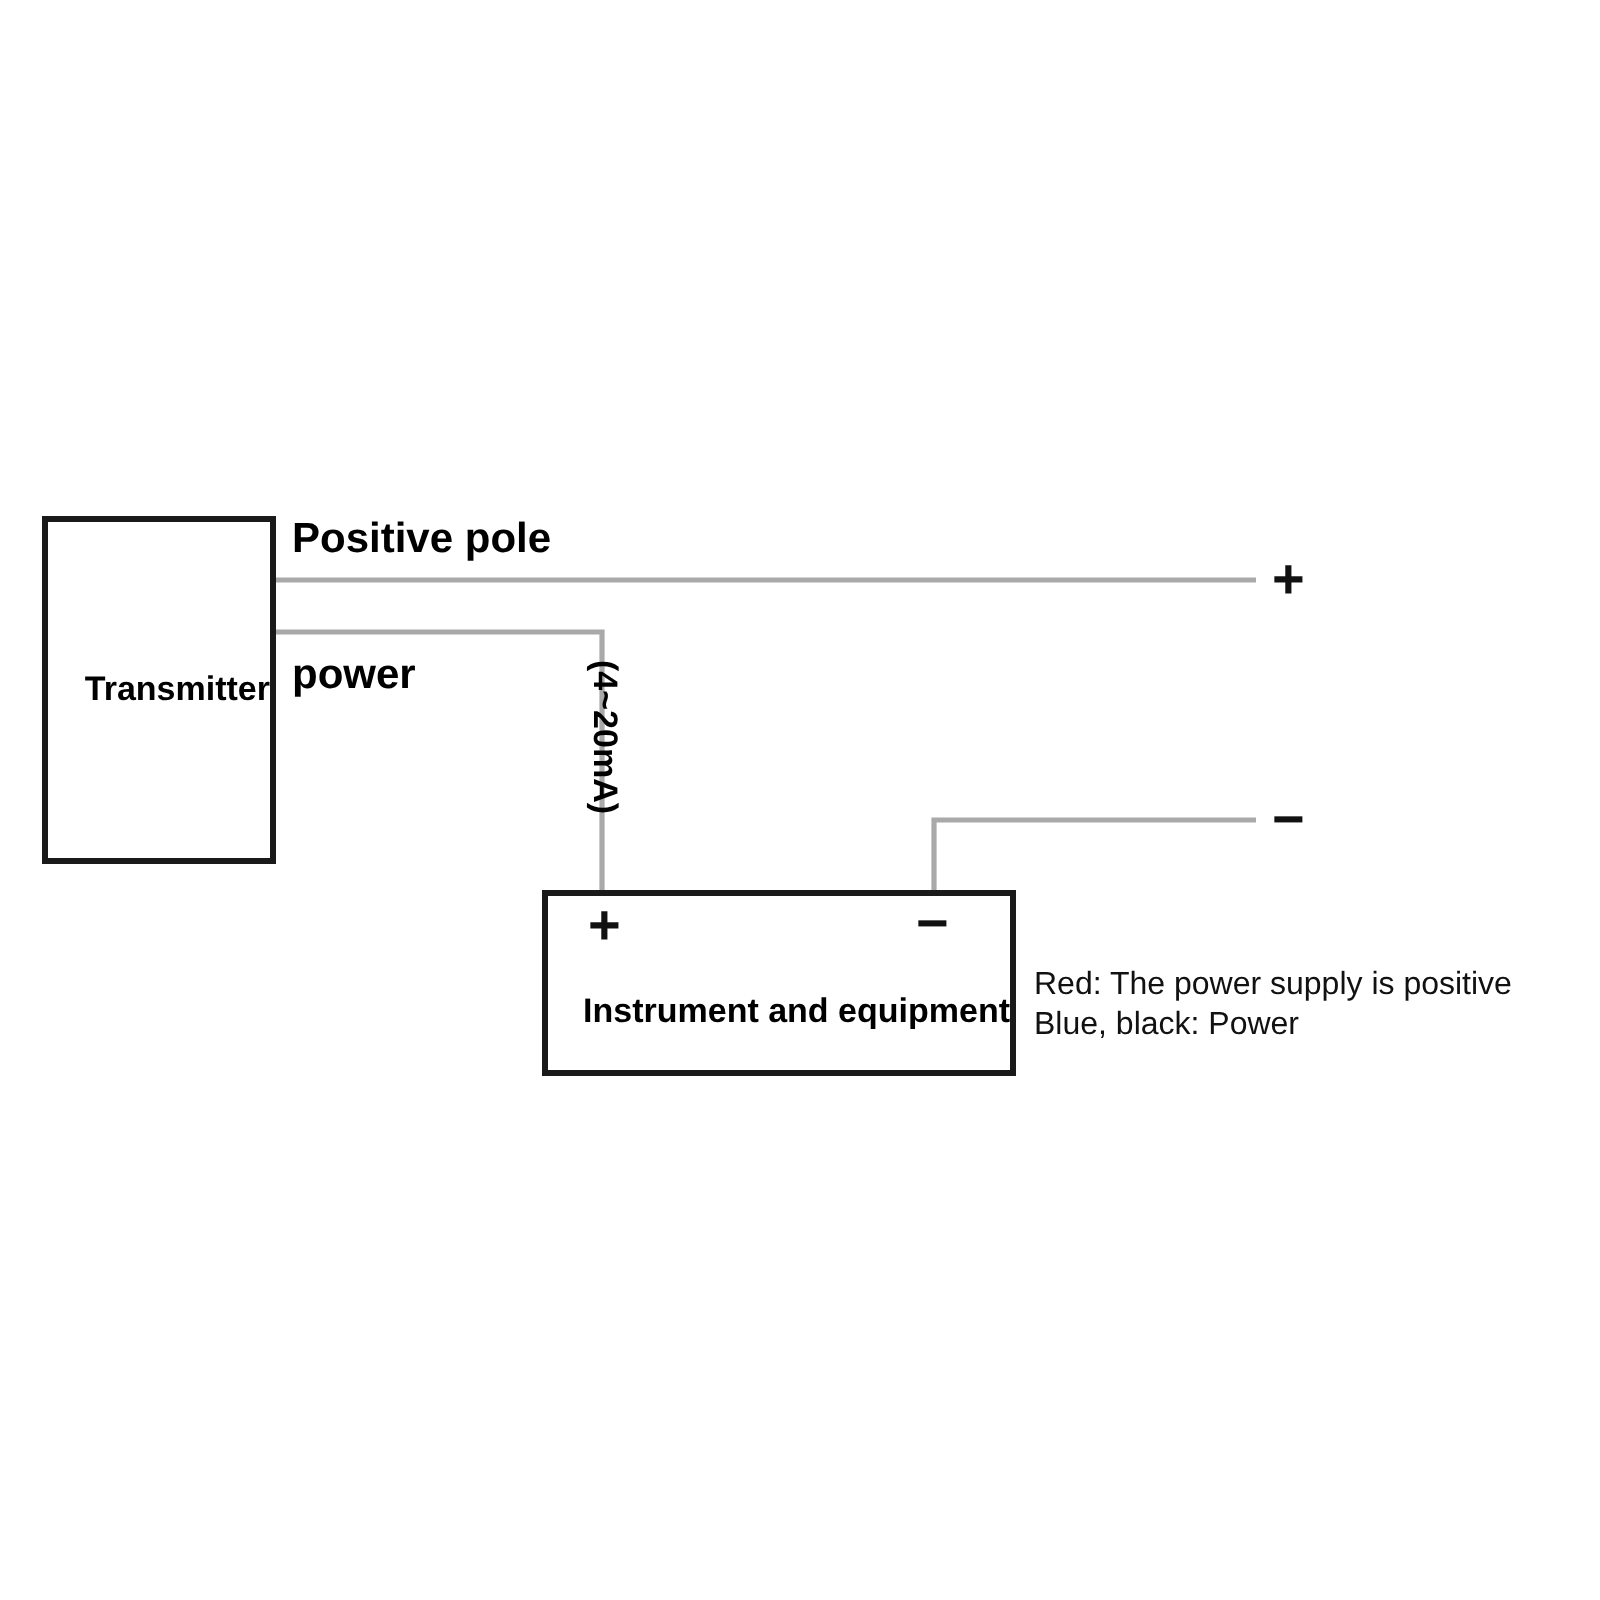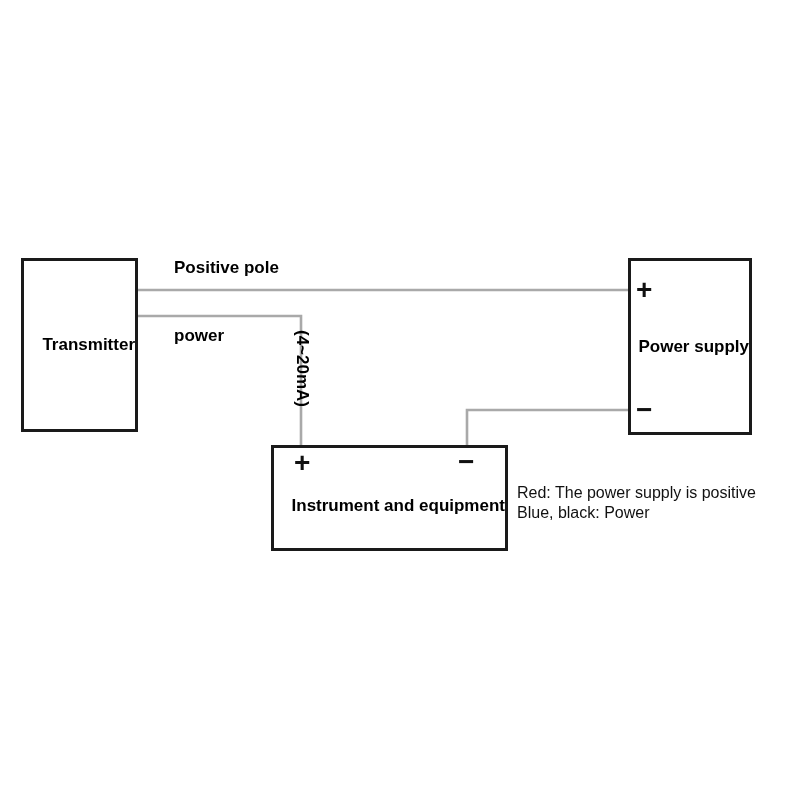--- a/index.html
+++ b/index.html
@@ -56,21 +56,21 @@
   }
   #box-power-supply .box-label {
     top: 50%;
     transform: translateY(-50%);
     font-size: 17px;
   }
   #box-instrument {
     left: 271px;
     top: 445px;
     width: 237px;
-    height: 106px;
+    height: 93px;
   }
   #box-instrument .box-label {
     top: 48px;
     font-size: 17px;
   }
   .terminal {
     position: absolute;
     color: #111111;
     font-weight: bold;
     line-height: 1;
@@ -83,24 +83,23 @@
     font-size: 28px;
   }
   #ps-plus  { left: 636px; top: 276px; }
   #ps-minus { left: 636px; top: 396px; }
   #inst-plus  { left: 294px; top: 449px; }
   #inst-minus { left: 458px; top: 448px; }
 
   .wire-label {
     position: absolute;
     font-weight: bold;
-    font-size: 17px;
+    font-size: 21px;
     color: #000000;
     white-space: nowrap;
-    margin-left: 28px;
   }
   #label-positive-pole { left: 146px; top: 258px; }
   #label-signal        { left: 146px; top: 326px; }
 
   #label-current-range {
     position: absolute;
     left: 312px;
     top: 330px;
     font-size: 17px;
     font-weight: bold;
@@ -131,23 +130,20 @@
 
     <path d="M 138 316 L 301 316 L 301 445" fill="none" stroke="#a9a9a9" stroke-width="2.6"></path>
 
     <path d="M 628 410 L 467 410 L 467 445" fill="none" stroke="#a9a9a9" stroke-width="2.6"></path>
   </svg>
 
   <div class="box" id="box-transmitter">
     <div class="box-label">Transmitter</div>
   </div>
 
-  <div class="box" id="box-power-supply">
-    <div class="box-label">Power supply</div>
-  </div>
   <div class="terminal term-plus" id="ps-plus">+</div>
   <div class="terminal term-minus" id="ps-minus">−</div>
 
   <div class="box" id="box-instrument">
     <div class="box-label">Instrument and equipment</div>
   </div>
   <div class="terminal term-plus" id="inst-plus">+</div>
   <div class="terminal term-minus" id="inst-minus">−</div>
 
   <div class="wire-label" id="label-positive-pole">Positive pole</div>

